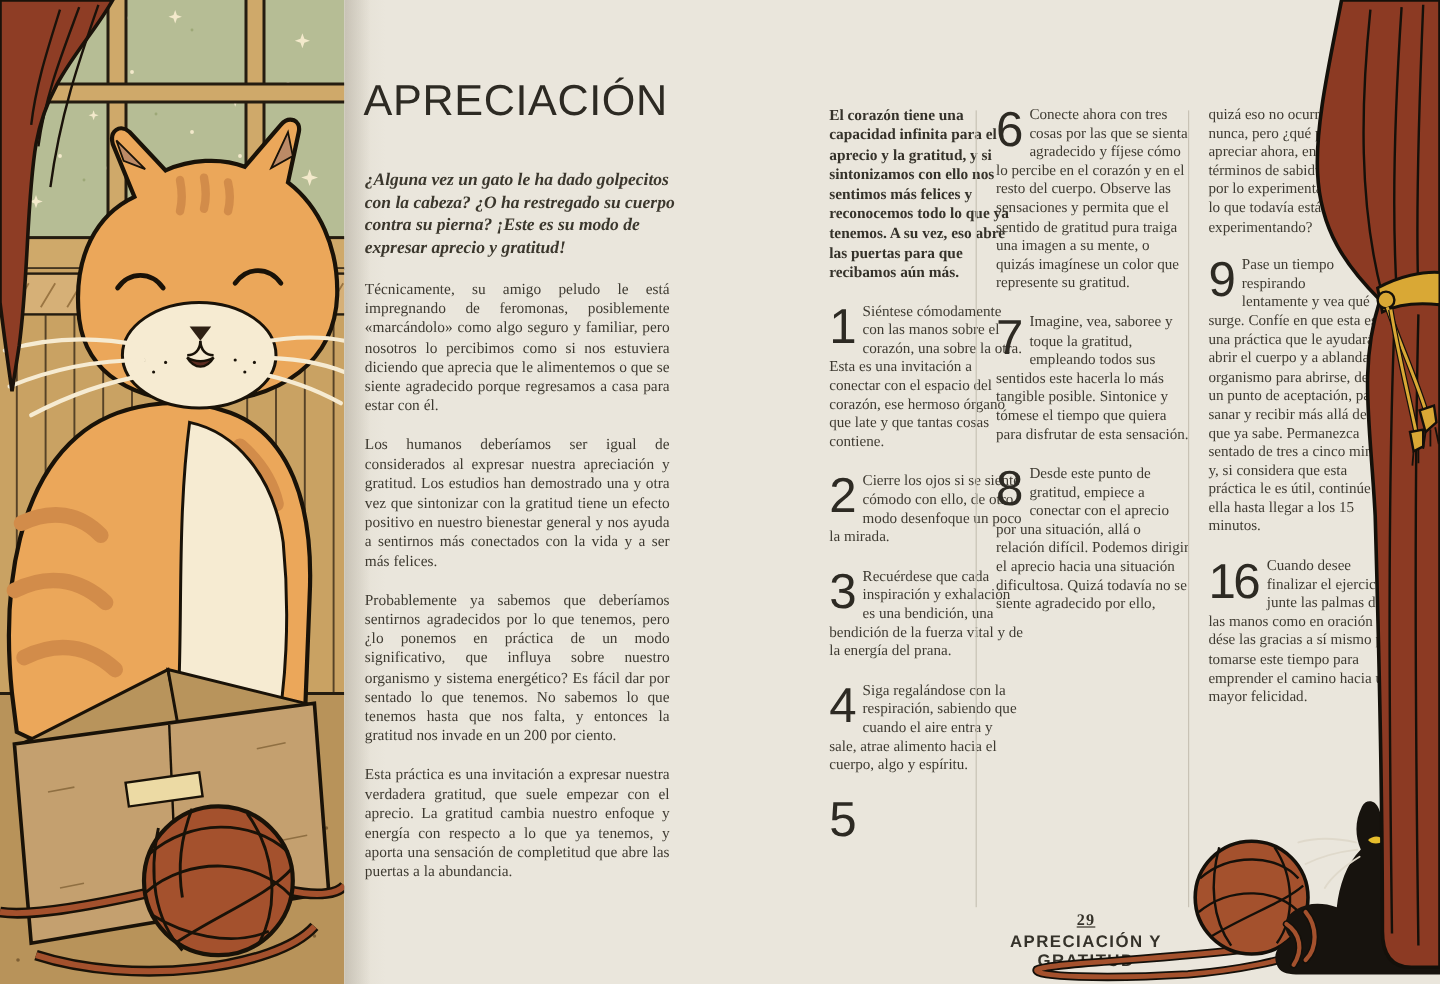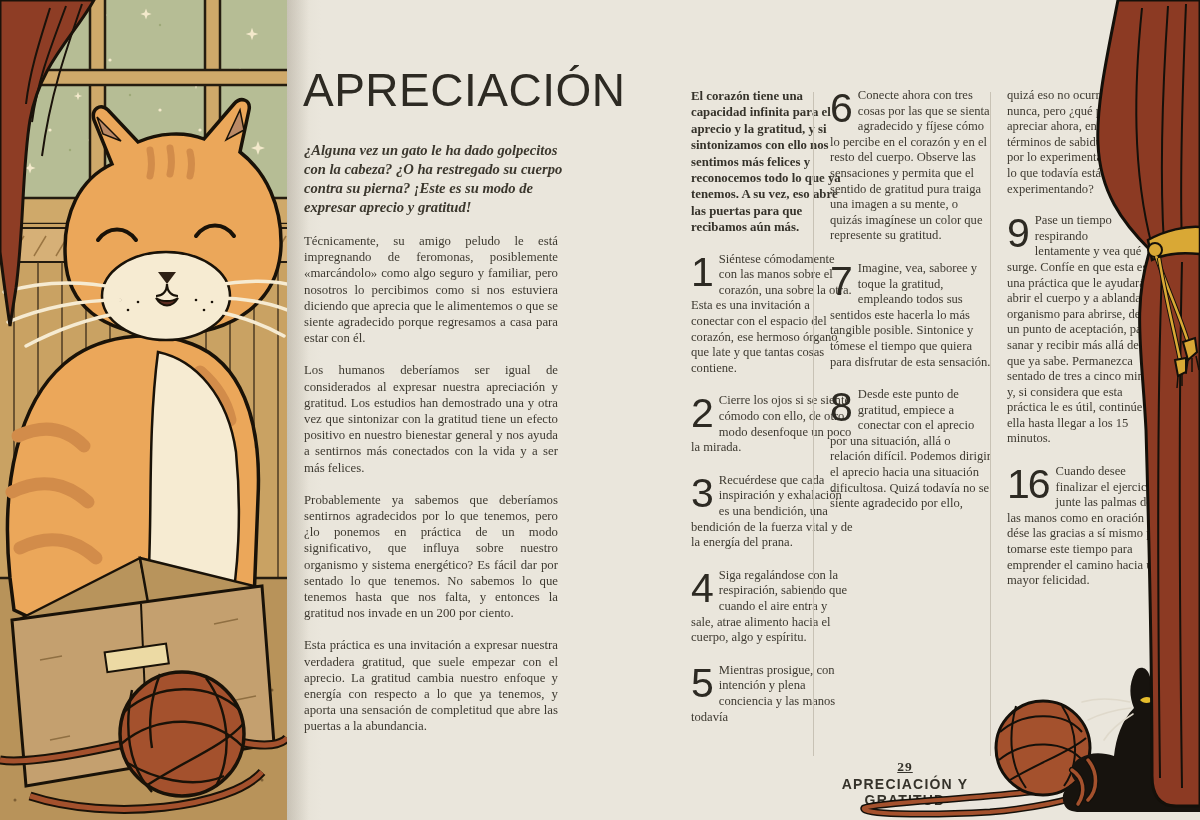--- a/index.html
+++ b/index.html
@@ -2,21 +2,21 @@
 <html><head>
 <meta charset="utf-8">
 <style>
   html,body{margin:0;padding:0;background:#d8d4c9;}
   .spread{position:relative;width:1200px;height:820px;overflow:hidden;background:#eae6dc;
           font-family:"Liberation Serif",serif;color:#3e3a31;}
   .illu-left{position:absolute;left:0;top:0;}
   .page-right{position:absolute;left:287px;top:0;width:913px;height:820px;
               background:linear-gradient(90deg,#e3ded2 0,#eae6dc 34px,#eae6dc 100%);}
   .title{position:absolute;left:16px;top:38px;font-family:"Liberation Sans",sans-serif;
-         font-size:46px;line-height:43px;font-weight:500;letter-spacing:.5px;color:#2d2a23;}
+         font-size:36px;line-height:43px;font-weight:500;letter-spacing:.5px;color:#2d2a23;}
   .lede{position:absolute;left:17px;top:141px;width:278px;font-style:italic;font-weight:700;
         font-size:14.6px;line-height:19px;color:#3b372d;}
   .col1{position:absolute;left:17px;top:233px;width:254px;font-size:12.8px;line-height:16.2px;
         text-align:justify;}
   .col1 p{margin:0 0 16px 0;}
   .ncol{position:absolute;top:88px;font-size:12.6px;line-height:15.6px;}
   .col2{left:368px;width:162px;margin-left:36px;}
   .col3{left:543px;width:162px;}
   .col4{left:720px;width:158px;}
   .steps-lede{font-weight:700;margin:0 0 16px 0;font-size:12.8px;line-height:16.4px;color:#35322a;}
@@ -219,21 +219,20 @@
       <div class="step">
         <span class="num">3</span>
         <span>Recuérdese que cada inspiración y exhalación es una bendición, una bendición de la fuerza vital y de la energía del prana.</span>
       </div>
       <div class="step">
         <span class="num">4</span>
         <span>Siga regalándose con la respiración, sabiendo que cuando el aire entra y sale, atrae alimento hacia el cuerpo, algo y espíritu.</span>
       </div>
       <div class="step">
         <span class="num">5</span>
-        <span>Mientras prosigue, con intención y plena conciencia y las manos todavía</span>
       </div>
     </div>
 
     <div class="rule rule-1"></div>
 
     <div class="ncol col3">
       <div class="step">
         <span class="num">6</span>
         <span>Conecte ahora con tres cosas por las que se sienta agradecido y fíjese cómo lo percibe en el corazón y en el resto del cuerpo. Observe las sensaciones y permita que el sentido de gratitud pura traiga una imagen a su mente, o quizás imagínese un color que represente su gratitud.</span>
       </div>

